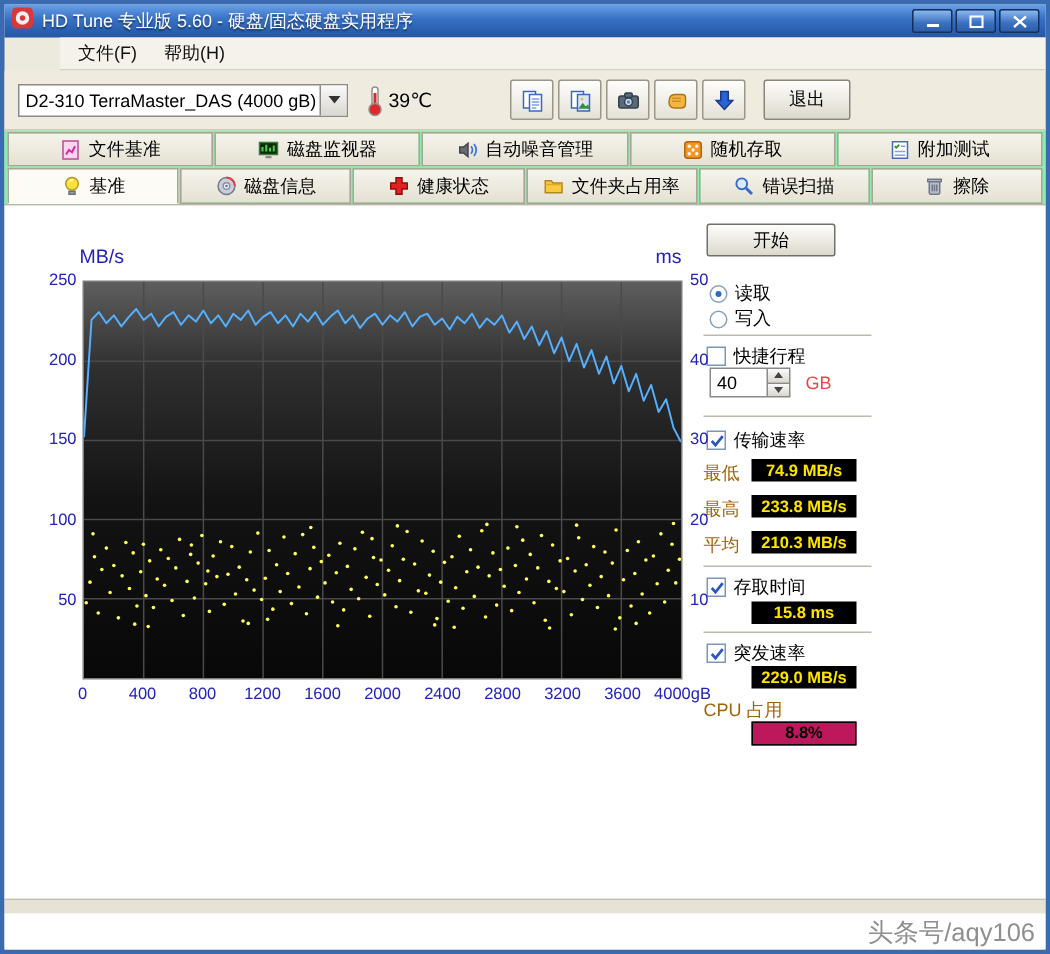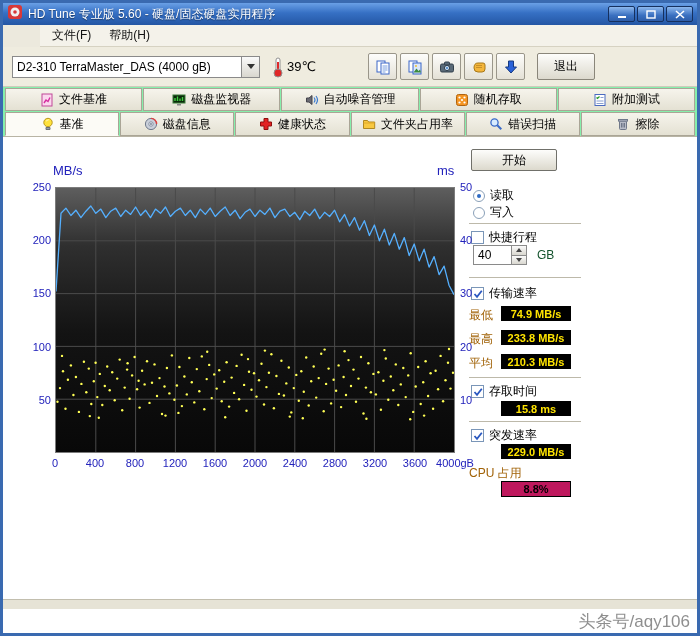--- a/index.html
+++ b/index.html
@@ -8,21 +8,21 @@
   
   .titlebar{height:22px;background:linear-gradient(180deg,#6aa0e6 0%,#3670c4 45%,#2456a4 100%);display:flex;align-items:center;padding:0 4px;gap:5px;flex:0 0 auto;}
   .title-text{color:#fff;font-size:12px;flex:1;white-space:nowrap;overflow:hidden;text-shadow:0 1px 1px rgba(0,0,0,.45);}
   .win-controls{display:flex;gap:2px;}
   .winbtn{width:27px;height:16px;border:1px solid #16305e;border-radius:2px;background:linear-gradient(180deg,#8db8ee,#3a70c0 60%,#2d5da8);display:flex;align-items:center;justify-content:center;cursor:default;}
   
   .menubar{height:22px;background:#f4f2ea;border-bottom:1px solid #d6d2c2;display:flex;align-items:center;padding:0 3px;flex:0 0 auto;margin-left:37px;}
   .menu-item{font-size:12px;padding:3px 9px;color:#111;}
   
   .toolbar{height:40px;background:#efecdf;border-bottom:1px solid #cfcaba;display:flex;align-items:center;padding:0 9px;flex:0 0 auto;}
-  .combo{width:248px;height:22px;background:#fff;border:1px solid #8a8a8a;display:flex;align-items:stretch;}
+  .combo{width:220px;height:22px;background:#fff;border:1px solid #8a8a8a;display:flex;align-items:stretch;}
   .combo-text{flex:1;font-size:12px;padding:3px 4px;white-space:nowrap;overflow:hidden;color:#000;}
   .combo-arrow{width:18px;background:linear-gradient(180deg,#fafafa,#d9d7cf);border-left:1px solid #8a8a8a;display:flex;align-items:center;justify-content:center;}
   .tri-down{width:0;height:0;border-left:4px solid transparent;border-right:4px solid transparent;border-top:5px solid #333;}
   .thermo{margin-left:12px;display:flex;align-items:center;}
   .temp-text{font-size:13px;margin-left:3px;color:#000;}
   .tbtn{width:29px;height:27px;border:1px solid #9a968a;border-radius:2px;background:linear-gradient(180deg,#fdfdfb,#e4e1d6);display:flex;align-items:center;justify-content:center;margin-left:3px;}
   .tbtn.first{margin-left:52px;}
   .exit-btn{height:27px;min-width:58px;margin-left:12px;border:1px solid #8a867a;border-radius:2px;background:linear-gradient(180deg,#fdfdfb,#dcd9cd);font-size:12px;color:#000;}
   
   .tabrow{display:flex;background:#86efac;padding:1px 2px 0 2px;gap:1px;flex:0 0 auto;text-align:right;}
@@ -49,21 +49,21 @@
   .cb .box svg{visibility:hidden;}
   .cb.on .box svg{visibility:visible;}
   .sep{position:absolute;left:466px;width:112px;height:2px;border-top:1px solid #bdb9aa;border-bottom:1px solid #fff;}
   .spinner{position:absolute;left:470px;top:108px;width:54px;height:20px;border:1px solid #8a8a8a;background:#fff;display:flex;}
   .spin-val{flex:1;font-size:12px;padding:2px 4px;color:#000;}
   .spin-btns{width:15px;display:flex;flex-direction:column;border-left:1px solid #8a8a8a;}
   .spin-btns i{flex:1;display:flex;align-items:center;justify-content:center;background:linear-gradient(180deg,#fafafa,#d9d7cf);}
   .spin-btns i+i{border-top:1px solid #8a8a8a;}
   .tri-up-s{width:0;height:0;border-left:3px solid transparent;border-right:3px solid transparent;border-bottom:4px solid #444;}
   .tri-dn-s{width:0;height:0;border-left:3px solid transparent;border-right:3px solid transparent;border-top:4px solid #444;}
-  .gb-label{position:absolute;left:534px;top:111px;font-size:12px;color:#14532d;}
+  .gb-label{position:absolute;left:534px;top:111px;font-size:12px;color:#ef4444;}
   .mini-label{position:absolute;left:466px;font-size:12px;color:#a16207;white-space:nowrap;}
   .vbox{position:absolute;left:498px;width:70px;height:15px;background:#000;color:#ffe400;font-size:11px;font-weight:bold;display:flex;align-items:center;justify-content:center;white-space:nowrap;}
   .cpu-box{position:absolute;left:498px;width:70px;height:16px;background:#be185d;border:1px solid #000;color:#000;font-size:11px;font-weight:bold;display:flex;align-items:center;justify-content:center;}
   
   .statusbar{height:10px;background:#e6e3d6;border-top:1px solid #c2beae;flex:0 0 auto;}
   .watermark{height:24px;background:#fff;display:flex;align-items:center;justify-content:flex-end;padding-right:7px;color:#8f8f8f;font-size:17px;flex:0 0 auto;}
 </style>
 </head>
 <body>
 

